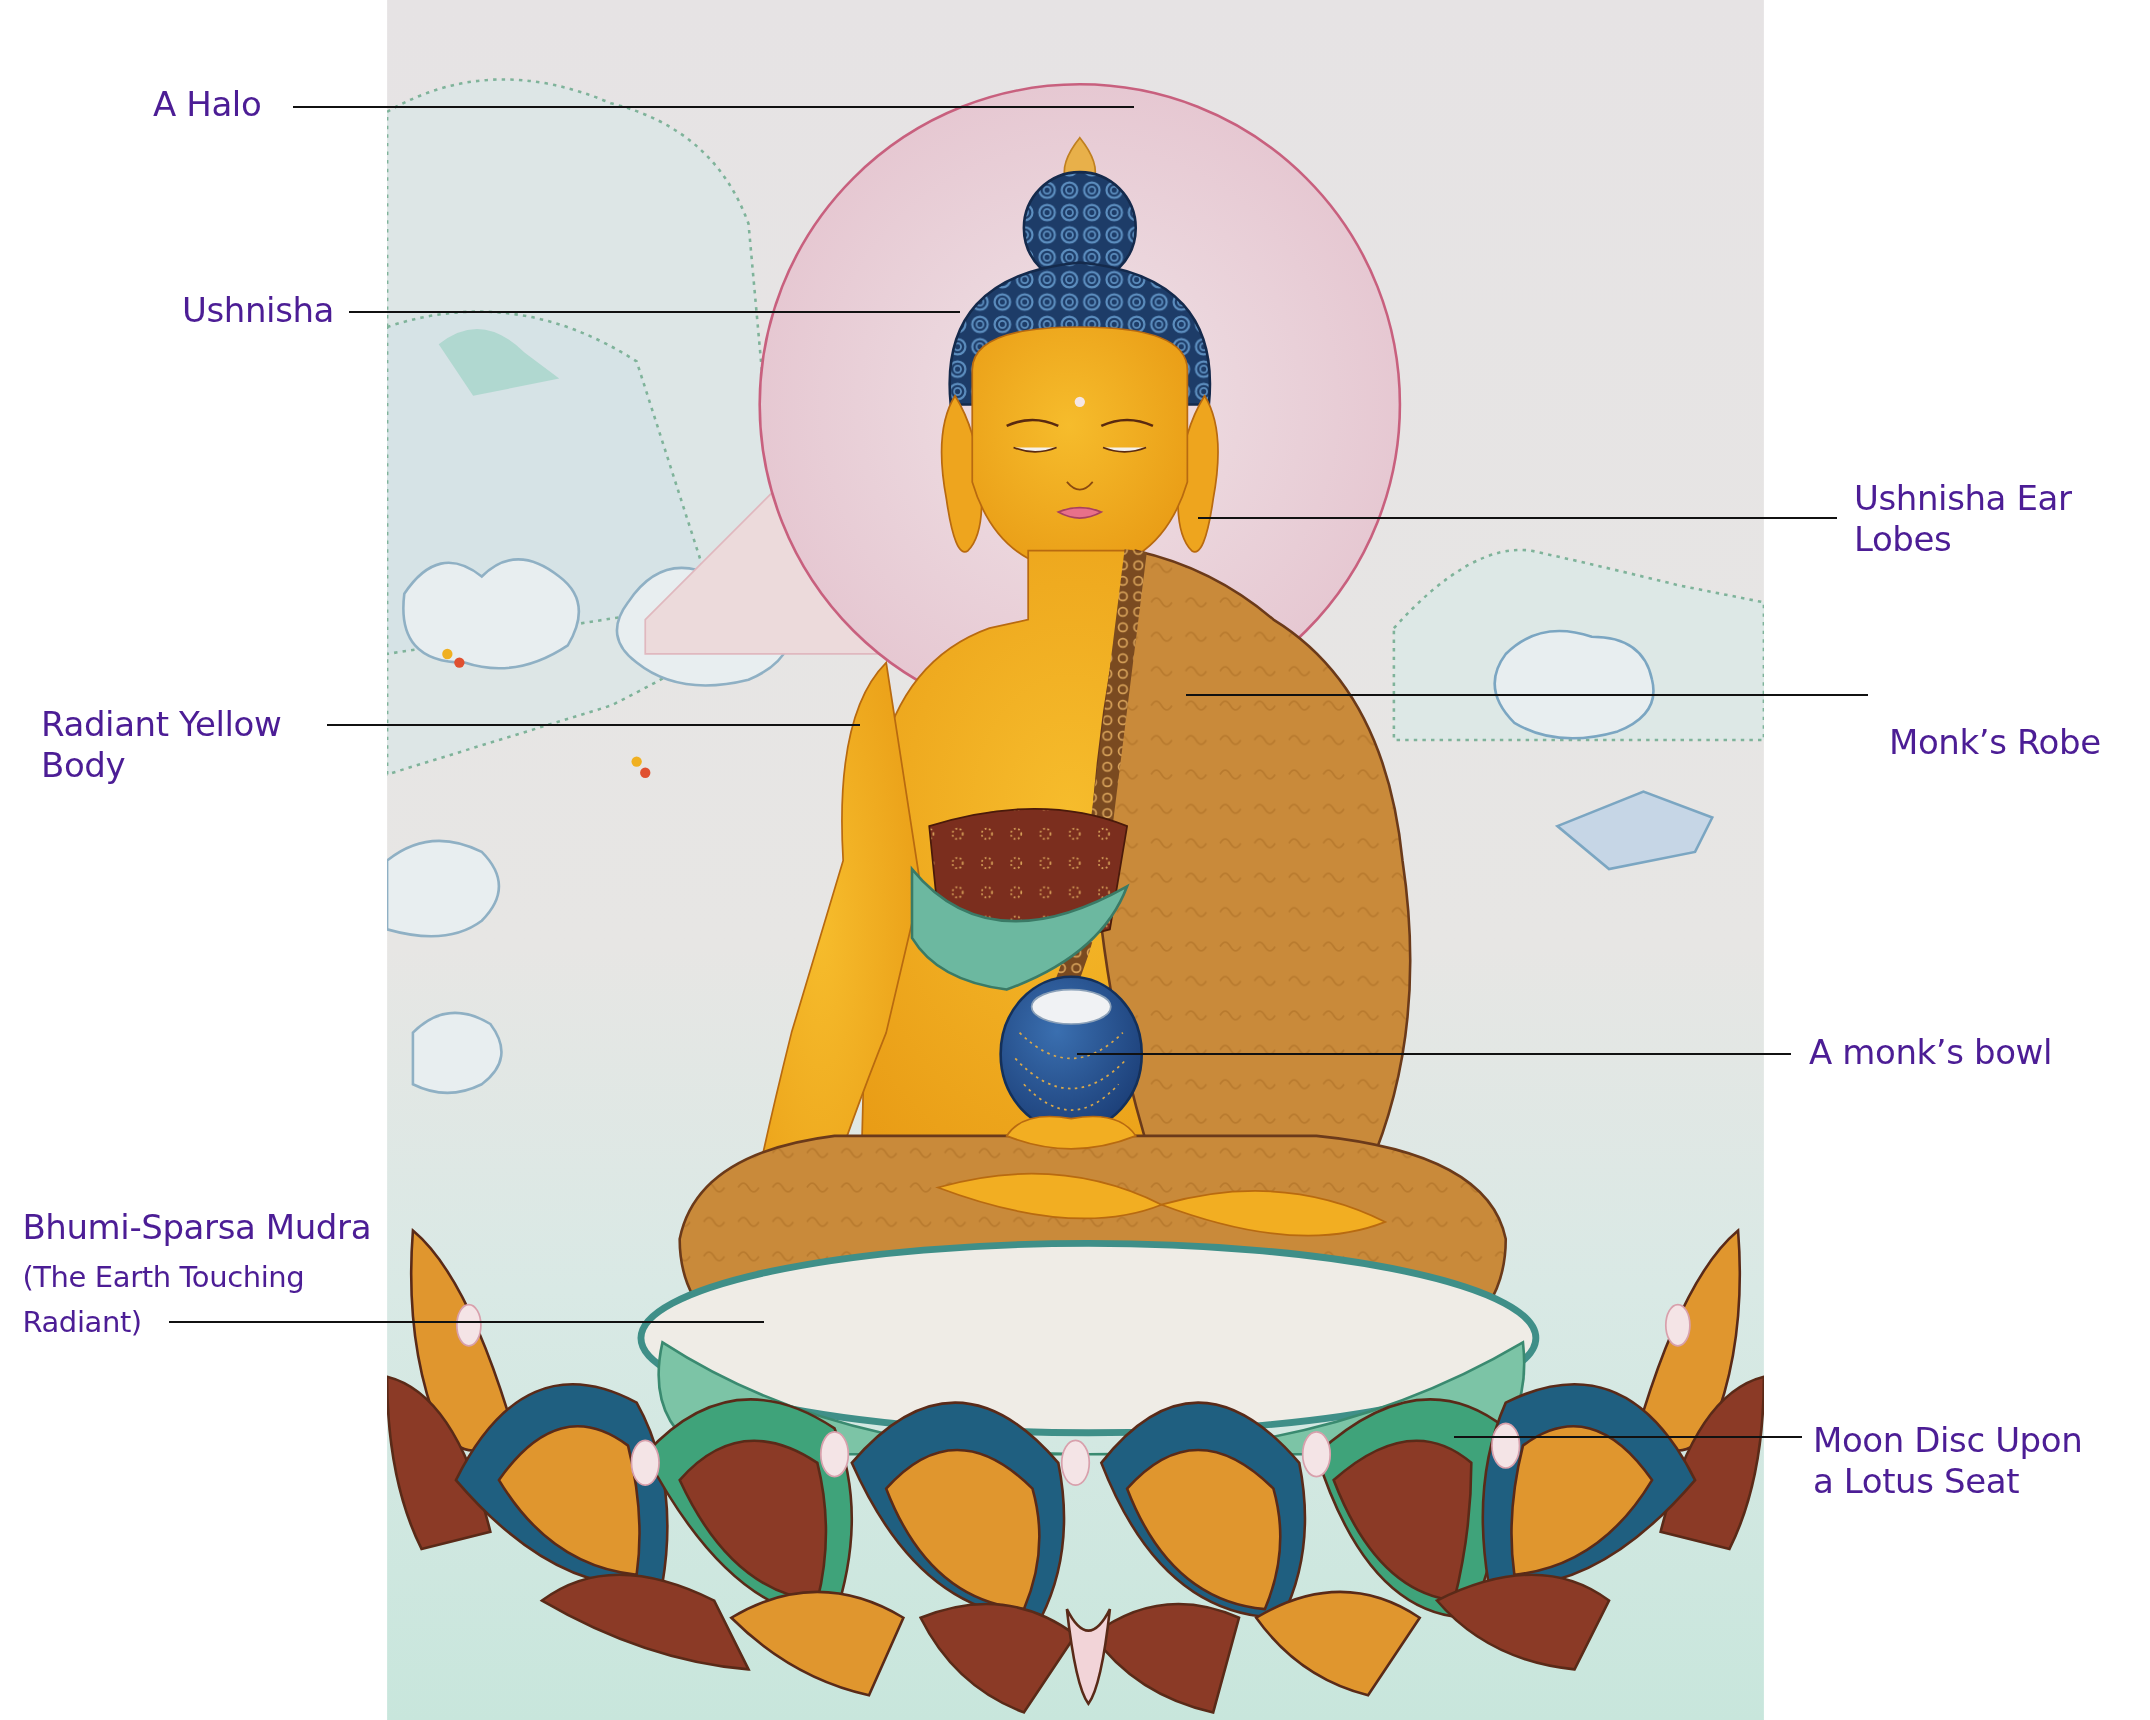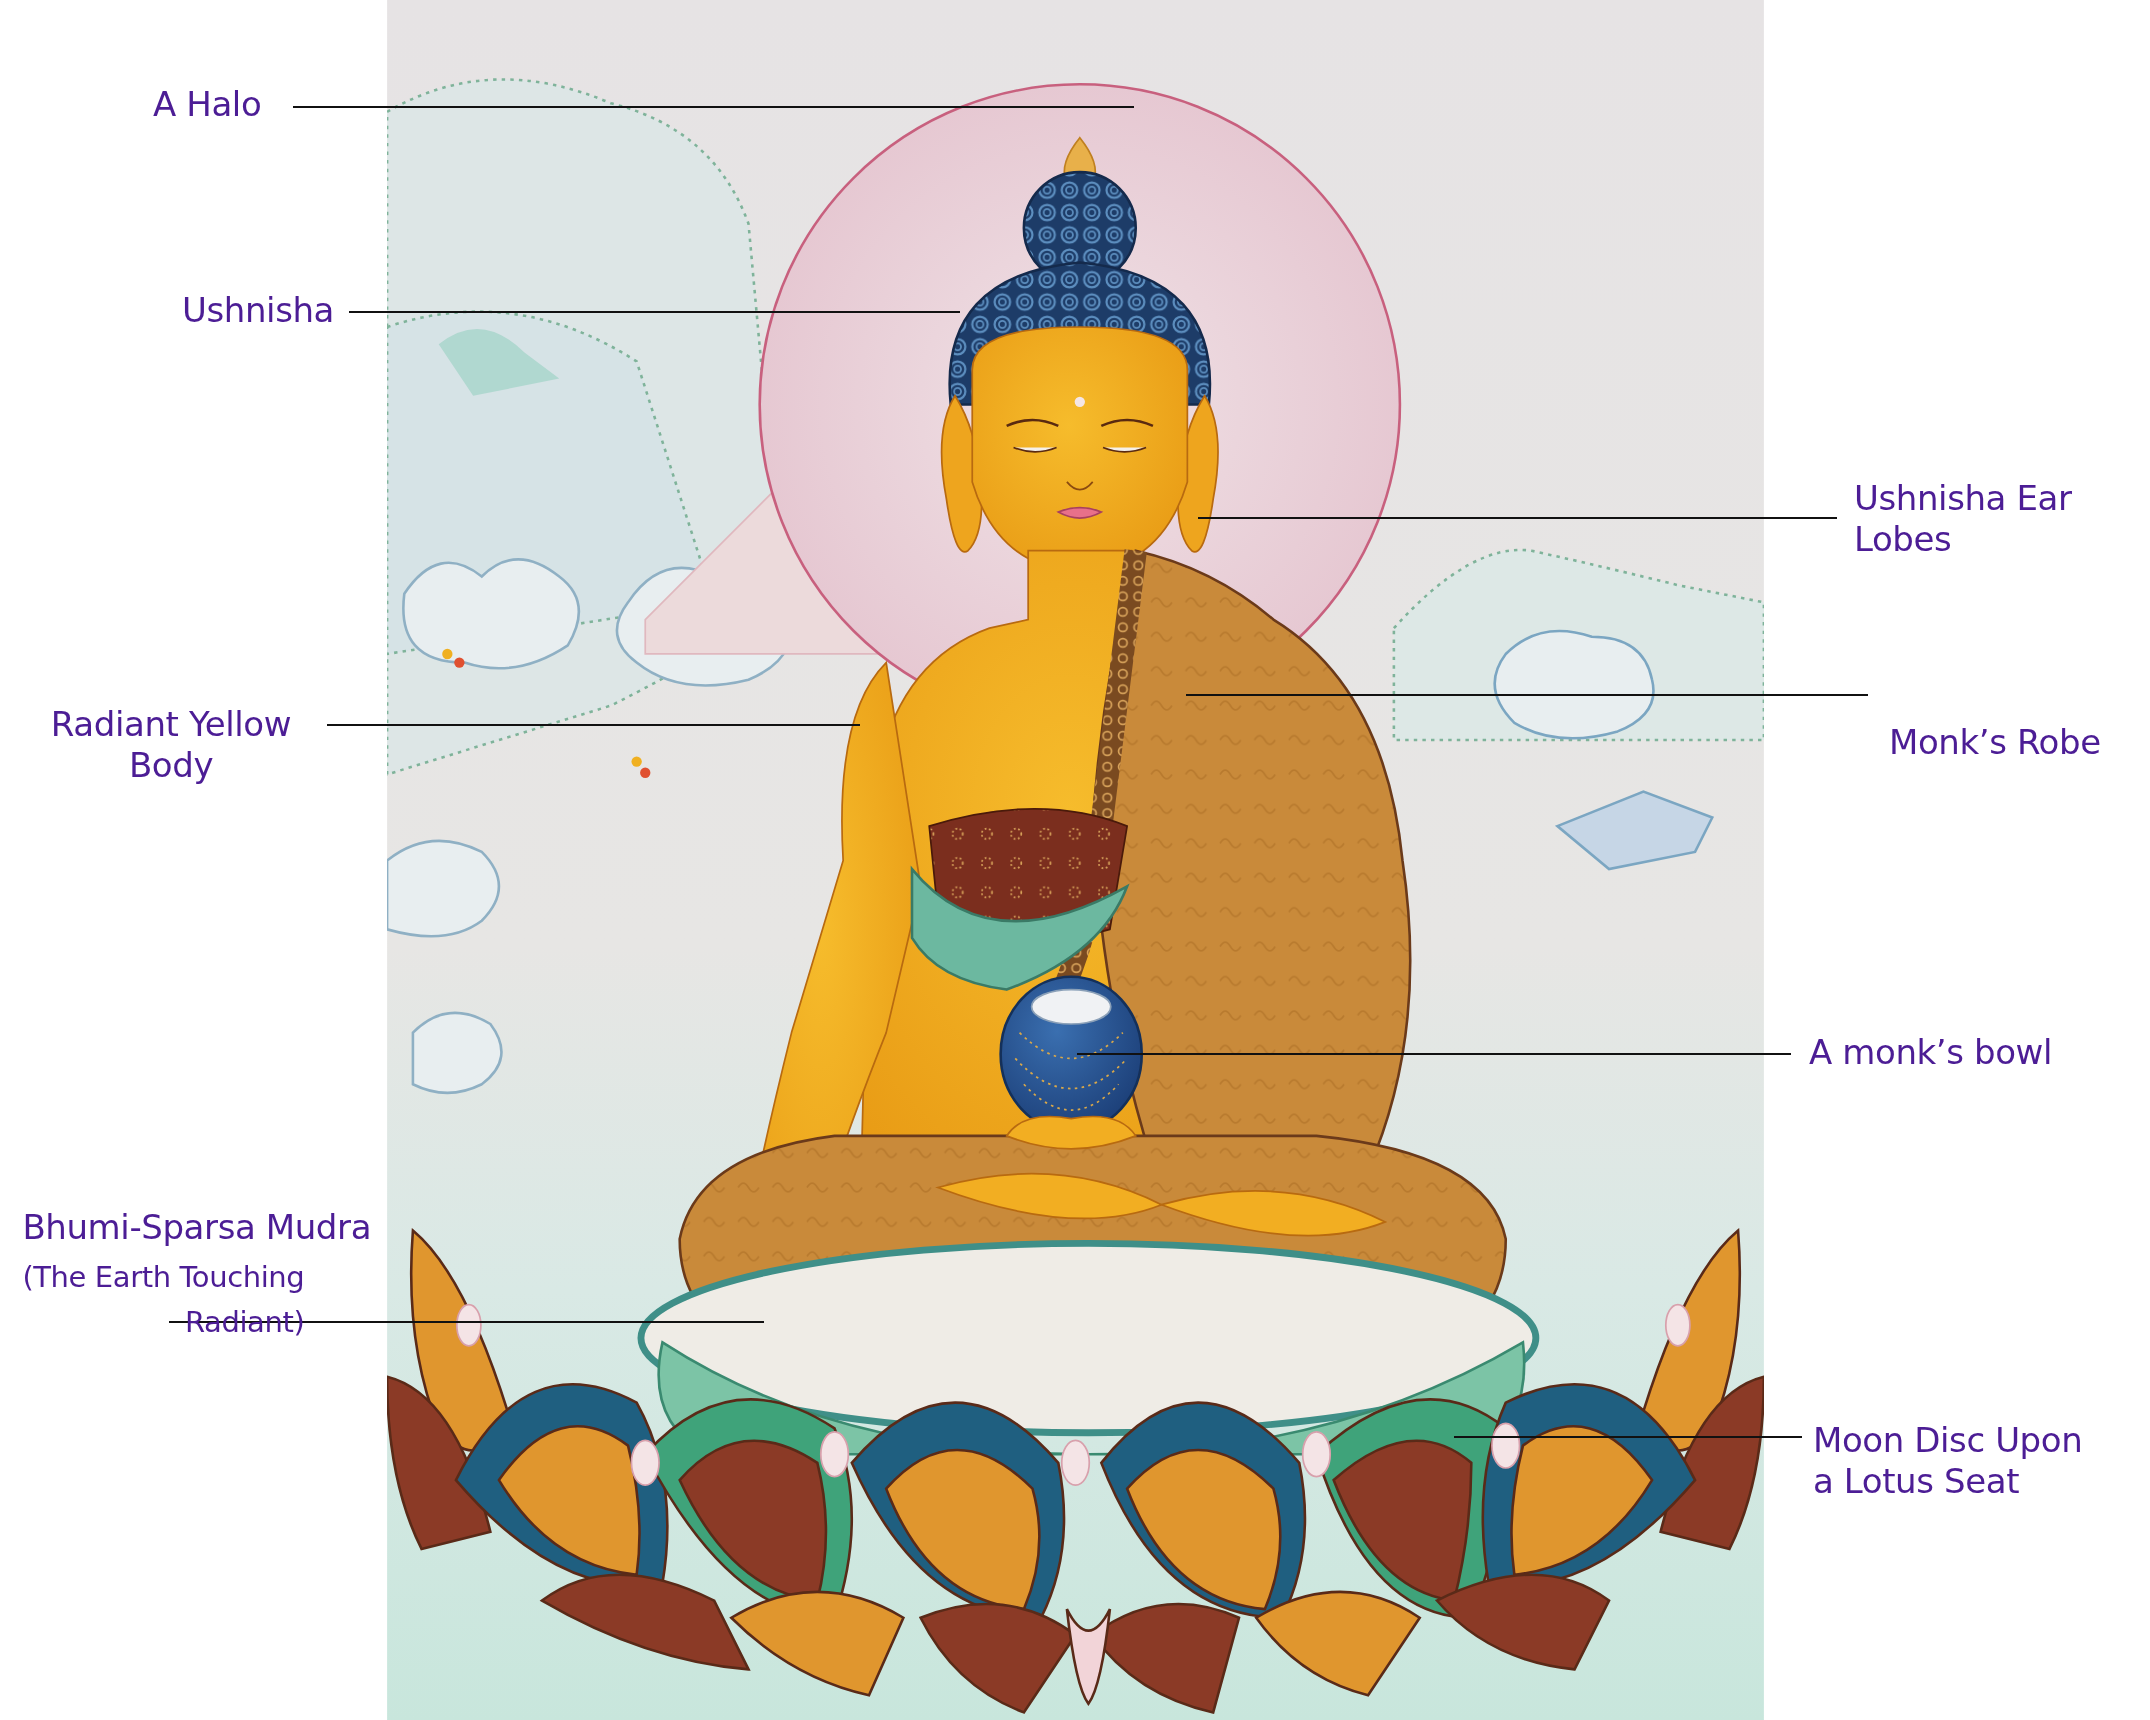--- a/index.html
+++ b/index.html
@@ -9,21 +9,21 @@
     font-family: "DejaVu Sans", "Liberation Sans", sans-serif;
     color: #111111;
   }
   .painting { position: absolute; left: 387px; top: 0; width: 1377px; height: 1721px; }
   .painting svg { display: block; width: 1377px; height: 1721px; }
   .label {
     position: absolute; font-size: 34px; line-height: 41px; letter-spacing: -0.4px;
     white-space: nowrap; color: #4c1d95;
   }
   .label.small { font-size: 29px; line-height: 45px; }
-  .label.right { text-align: center; }
+  .label.right { text-align: left; }
   .leader { position: absolute; height: 1.7px; background: #111; }
 </style>
 </head>
 <body>
 
 <div class="painting">
   <svg viewBox="0 0 1600 2000" xmlns="http://www.w3.org/2000/svg">
     <defs>
       <linearGradient id="skyGrad" x1="0" y1="0" x2="0" y2="1">
         <stop offset="0" stop-color="#e6e3e4"></stop>
@@ -220,21 +220,21 @@
   <div>Body</div>
 </div>
 
 <div class="label" style="left:1809px; top:1032px;">
   <span>A monk’s bowl</span>
 </div>
 
 <div class="label" style="left:22.4px; top:1207px;">
   <div>Bhumi-Sparsa Mudra</div>
 </div>
-<div class="label small" style="left:22.4px; top:1255px;text-align:right;">
+<div class="label small" style="left:22.4px; top:1255px;">
   <div>(The Earth Touching</div>
   <div>Radiant)</div>
 </div>
 
 <div class="label" style="left:1813px; top:1420px;">
   <div>Moon Disc Upon</div>
   <div>a Lotus Seat</div>
 </div>
 
 

